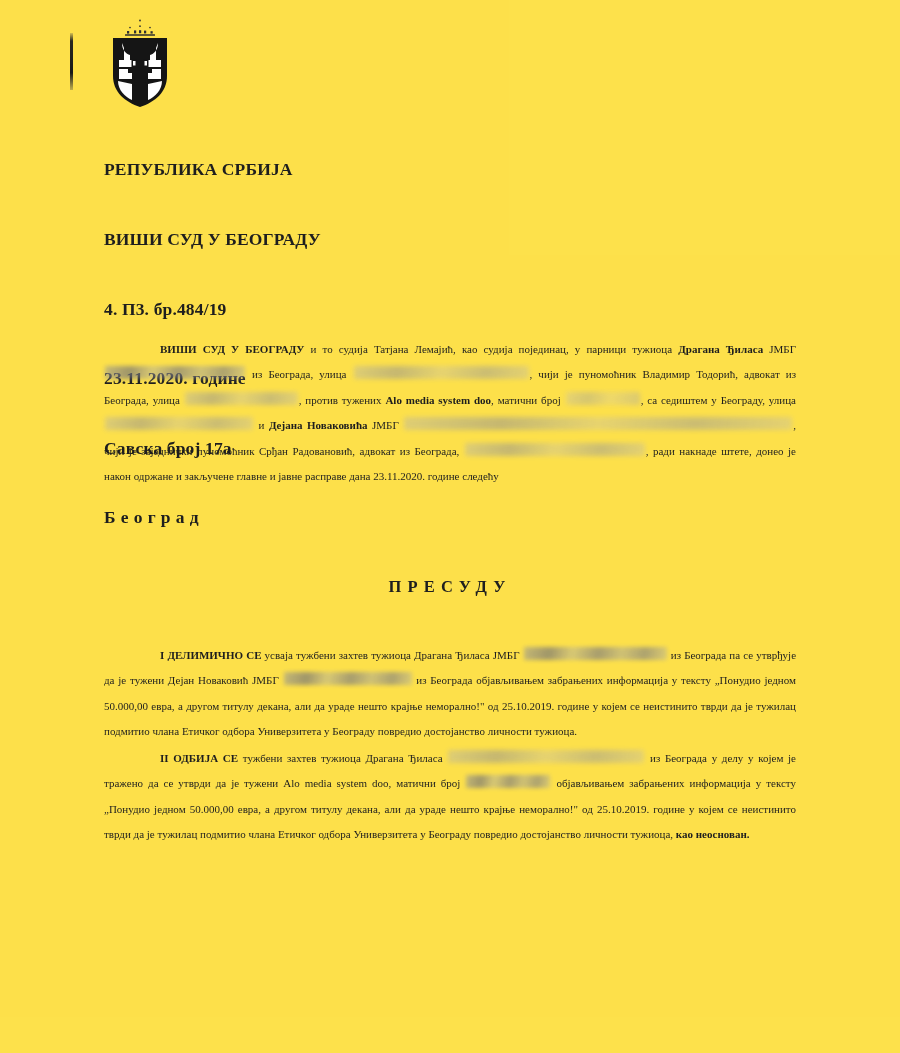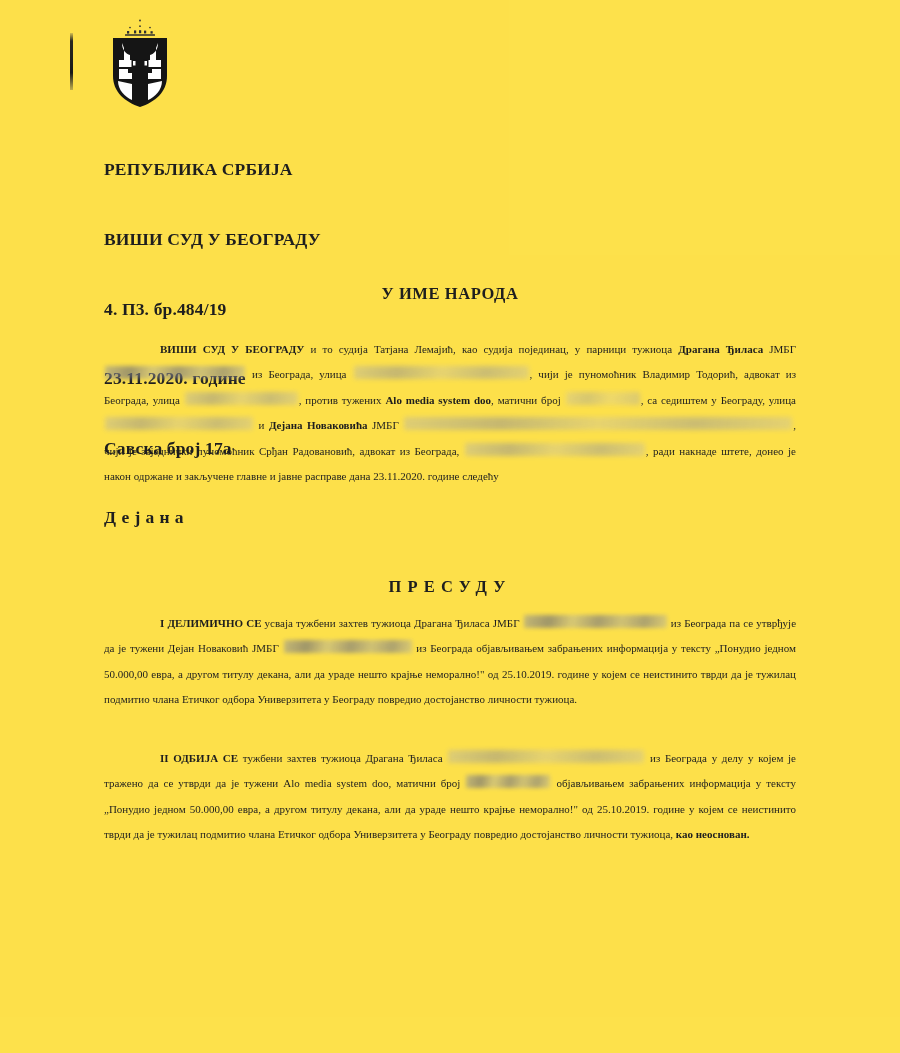--- a/index.html
+++ b/index.html
@@ -79,21 +79,21 @@
     position: absolute;
     left: 104px;
     width: 692px;
     font-size: 11px;
     line-height: 25.4px;
     text-align: justify;
     text-justify: inter-word;
     hyphens: none;
   }
   .body-block.p-intro  { top: 337px; }
-  .body-block.p-one    { top: 611px; }
+  .body-block.p-one    { top: 643px; }
   .body-block.p-two    { top: 746px; }
   .body-block.p-three  { top: 957px; }
 
   .body-block p {
     margin: 0;
     text-align: justify;
   }
   .indent { display: inline-block; width: 56px; }
 
   b, .bold { font-weight: bold; }
@@ -202,24 +202,23 @@
       </g>
     </svg>
   </div>
 
   <div class="letterhead">
     <span class="ln">РЕПУБЛИКА СРБИЈА</span>
     <span class="ln">ВИШИ СУД У БЕОГРАДУ</span>
     <span class="ln">4. П3. бр.484/19</span>
     <span class="ln">23.11.2020. године</span>
     <span class="ln">Савска број 17а</span>
-    <span class="ln spaced">Дејана</span>
-  </div>
-
-  <div class="heading people">У ИМЕ НАРОДА</div>
+    <span class="ln spaced">Београд</span>
+  </div>
+
 
   <div class="body-block p-intro">
     <p><span class="indent"></span><b>ВИШИ СУД У БЕОГРАДУ</b><span> и то судија Татјана Лемајић, као судија појединац, у парници тужиоца </span><b>Драгана Ђиласа</b><span> ЈМБГ </span><span class="redact" style="width:140px"></span><span> из Београда, улица </span><span class="redact light" style="width:175px"></span><span>, чији је пуномоћник Владимир Тодорић, адвокат из Београда, улица </span><span class="redact light" style="width:113px"></span><span>, против тужених </span><b>Alo media system doo</b><span>, матични број </span><span class="redact faint" style="width:74px"></span><span>, са седиштем у Београду, улица </span><span class="redact light" style="width:148px"></span><span> и </span><b>Дејана Новаковића</b><span> ЈМБГ </span><span class="redact light" style="width:388px"></span><span>, чији је заједнички пуномоћник Срђан Радовановић, адвокат из Београда, </span><span class="redact light" style="width:180px"></span><span>, ради накнаде штете, донео је након одржане и закључене главне и јавне расправе дана 23.11.2020. године следећу</span></p>
   </div>
 
   <div class="heading verdict">ПРЕСУДУ</div>
 
   <div class="body-block p-one">
     <p><span class="indent"></span><b>I</b> <b>ДЕЛИМИЧНО СЕ</b><span> усваја тужбени захтев тужиоца Драгана Ђиласа ЈМБГ </span><span class="redact" style="width:143px"></span><span> из Београда па се утврђује да је тужени Дејан Новаковић ЈМБГ </span><span class="redact" style="width:128px"></span><span> из Београда објављивањем забрањених информација у тексту „Понудио једном 50.000,00 евра, а другом титулу декана, али да ураде нешто крајње неморално!" од 25.10.2019. године у којем се неистинито тврди да је тужилац подмитио члана Етичког одбора Универзитета у Београду повредио достојанство личности тужиоца.</span></p>
   </div>

